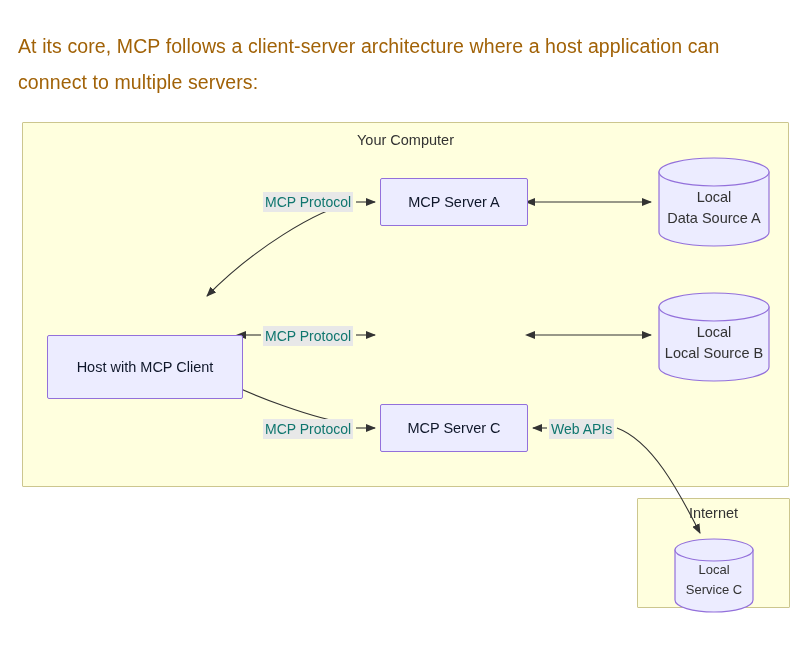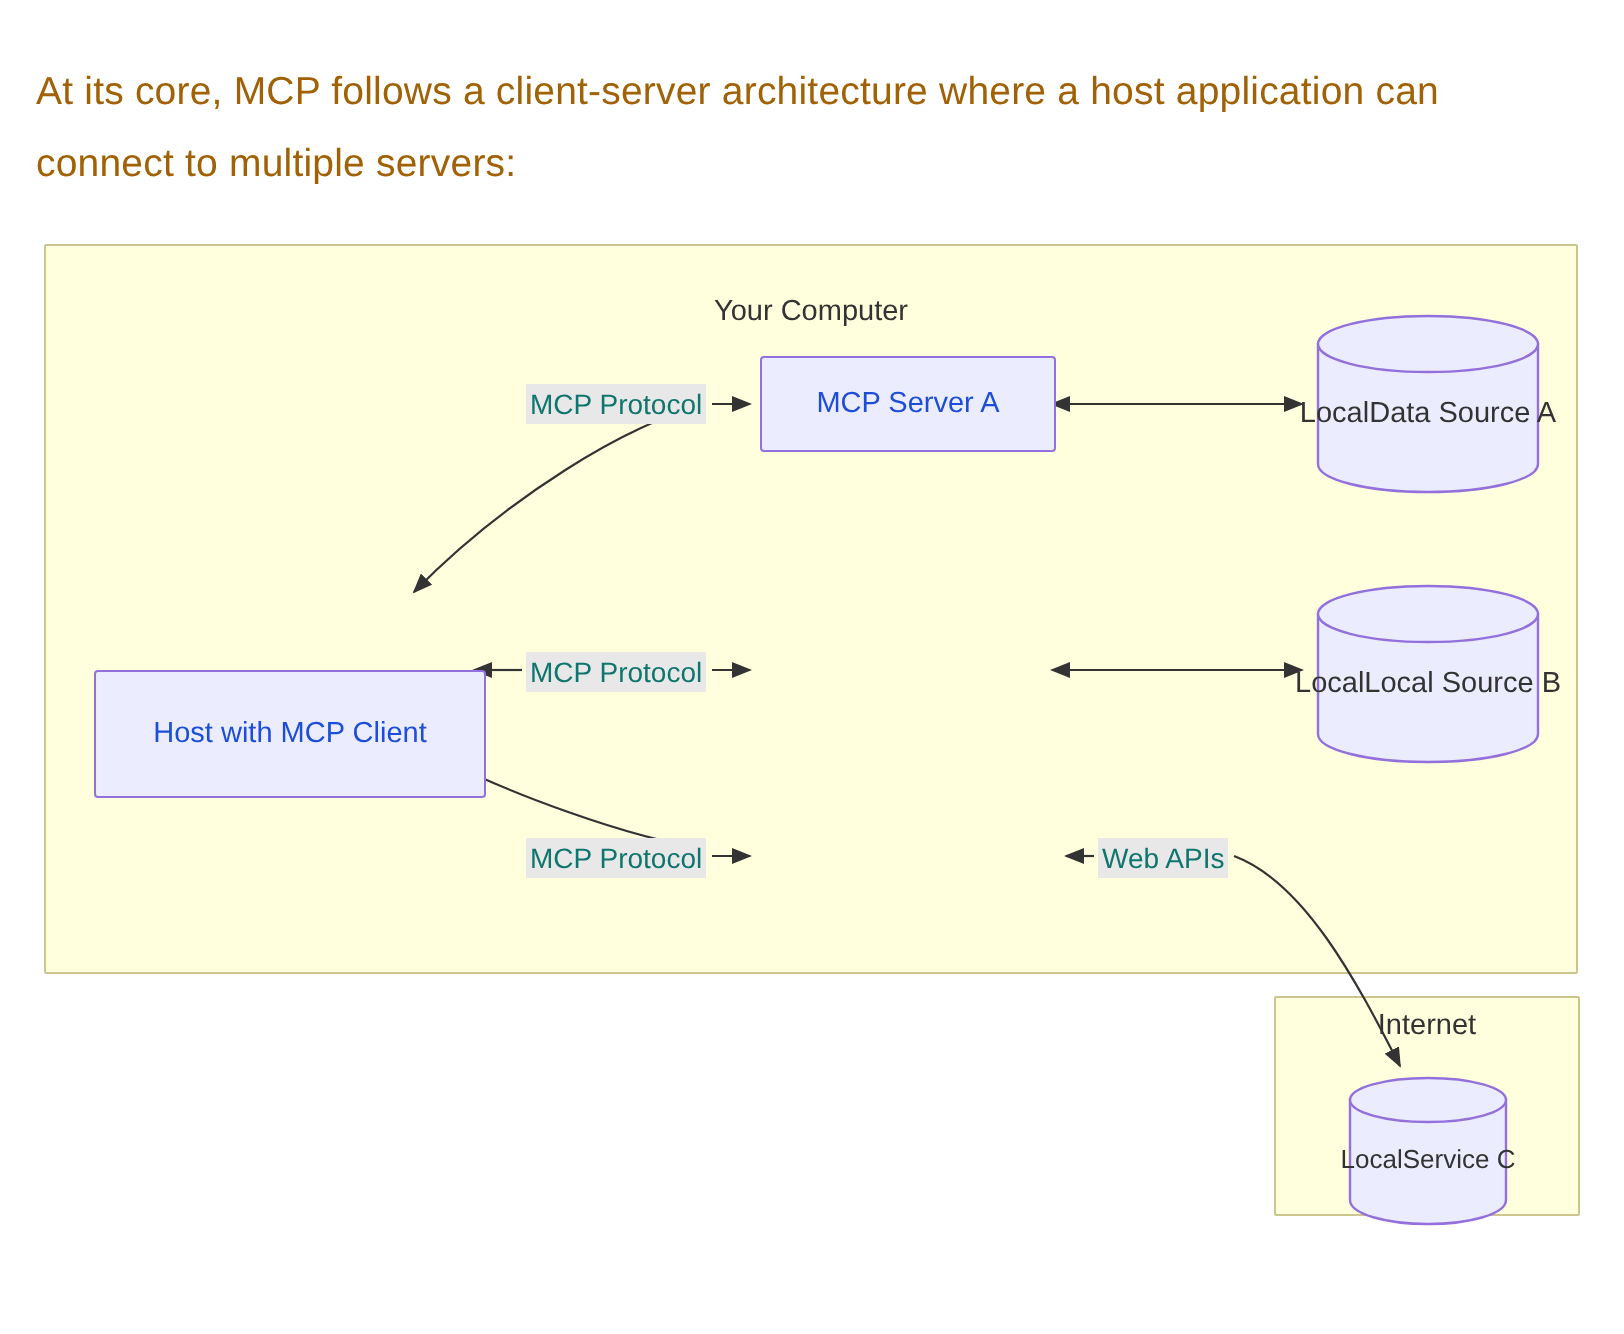--- a/index.html
+++ b/index.html
@@ -50,35 +50,35 @@
   #cluster-internet      { left: 637px; top: 498px; width: 153px; height: 110px; }
 
   .cluster-label {
     position: absolute;
     left: 0; right: 0;
     text-align: center;
     font-size: 14.5px;
     color: #333333;
     white-space: nowrap;
   }
-  #label-your-computer { top: 9px; margin-top: 16px; }
+  #label-your-computer { top: 9px; }
   #label-internet      { top: 6px; }
 
   
   .node-rect {
     position: absolute;
     background: #ececff;
     border: 1px solid #9370db;
     border-radius: 2px;
     display: flex;
     flex-direction: column;
     align-items: center;
     justify-content: center;
     font-size: 14.5px;
-    color: #1d4ed8;
+    color: #0f172a;
     line-height: 20px;
     text-align: center;
     white-space: nowrap;
   }
   #node-host      { left: 47px;  top: 303px; width: 196px; height: 64px; margin-top: 32px; }
   #node-server-a  { left: 380px; top: 178px; width: 148px; height: 48px; }
   #node-server-b  { left: 380px; top: 311px; width: 148px; height: 48px; }
   #node-server-c  { left: 380px; top: 404px; width: 148px; height: 48px; }
 
   
@@ -93,21 +93,21 @@
   .node-db .db-svg {
     position: absolute;
     left: 0; top: 0;
     width: 100%; height: 100%;
   }
   .node-db .db-text {
     position: absolute;
     left: 0; top: 0;
     width: 100%; height: 100%;
     display: flex;
-    flex-direction: row;
+    flex-direction: column;
     align-items: center;
     justify-content: center;
     padding-top: 11px;
     font-size: 14.5px;
     color: #333333;
     line-height: 21px;
     text-align: center;
     white-space: nowrap;
   }
   #node-db-c .db-text { font-size: 13px; line-height: 20px; padding-top: 9px; }
@@ -176,20 +176,23 @@
 
   <div class="node-rect" id="node-host">
     <span>Host with MCP Client</span>
   </div>
 
   <div class="node-rect" id="node-server-a">
     <span>MCP Server A</span>
   </div>
 
 
+  <div class="node-rect" id="node-server-c">
+    <span>MCP Server C</span>
+  </div>
 
   <div class="node-db" id="node-db-a">
     <svg class="db-svg" viewBox="0 0 114 92" preserveAspectRatio="none">
       <path d="M2,16 L2,76 C2,84 27,90 57,90 C87,90 112,84 112,76 L112,16 Z" fill="#ececff" stroke="#9370db" stroke-width="1.2"></path>
       <ellipse cx="57" cy="16" rx="55" ry="14" fill="#ececff" stroke="#9370db" stroke-width="1.2"></ellipse>
     </svg>
     <div class="db-text">
       <span>Local</span>
       <span>Data Source A</span>
     </div>

